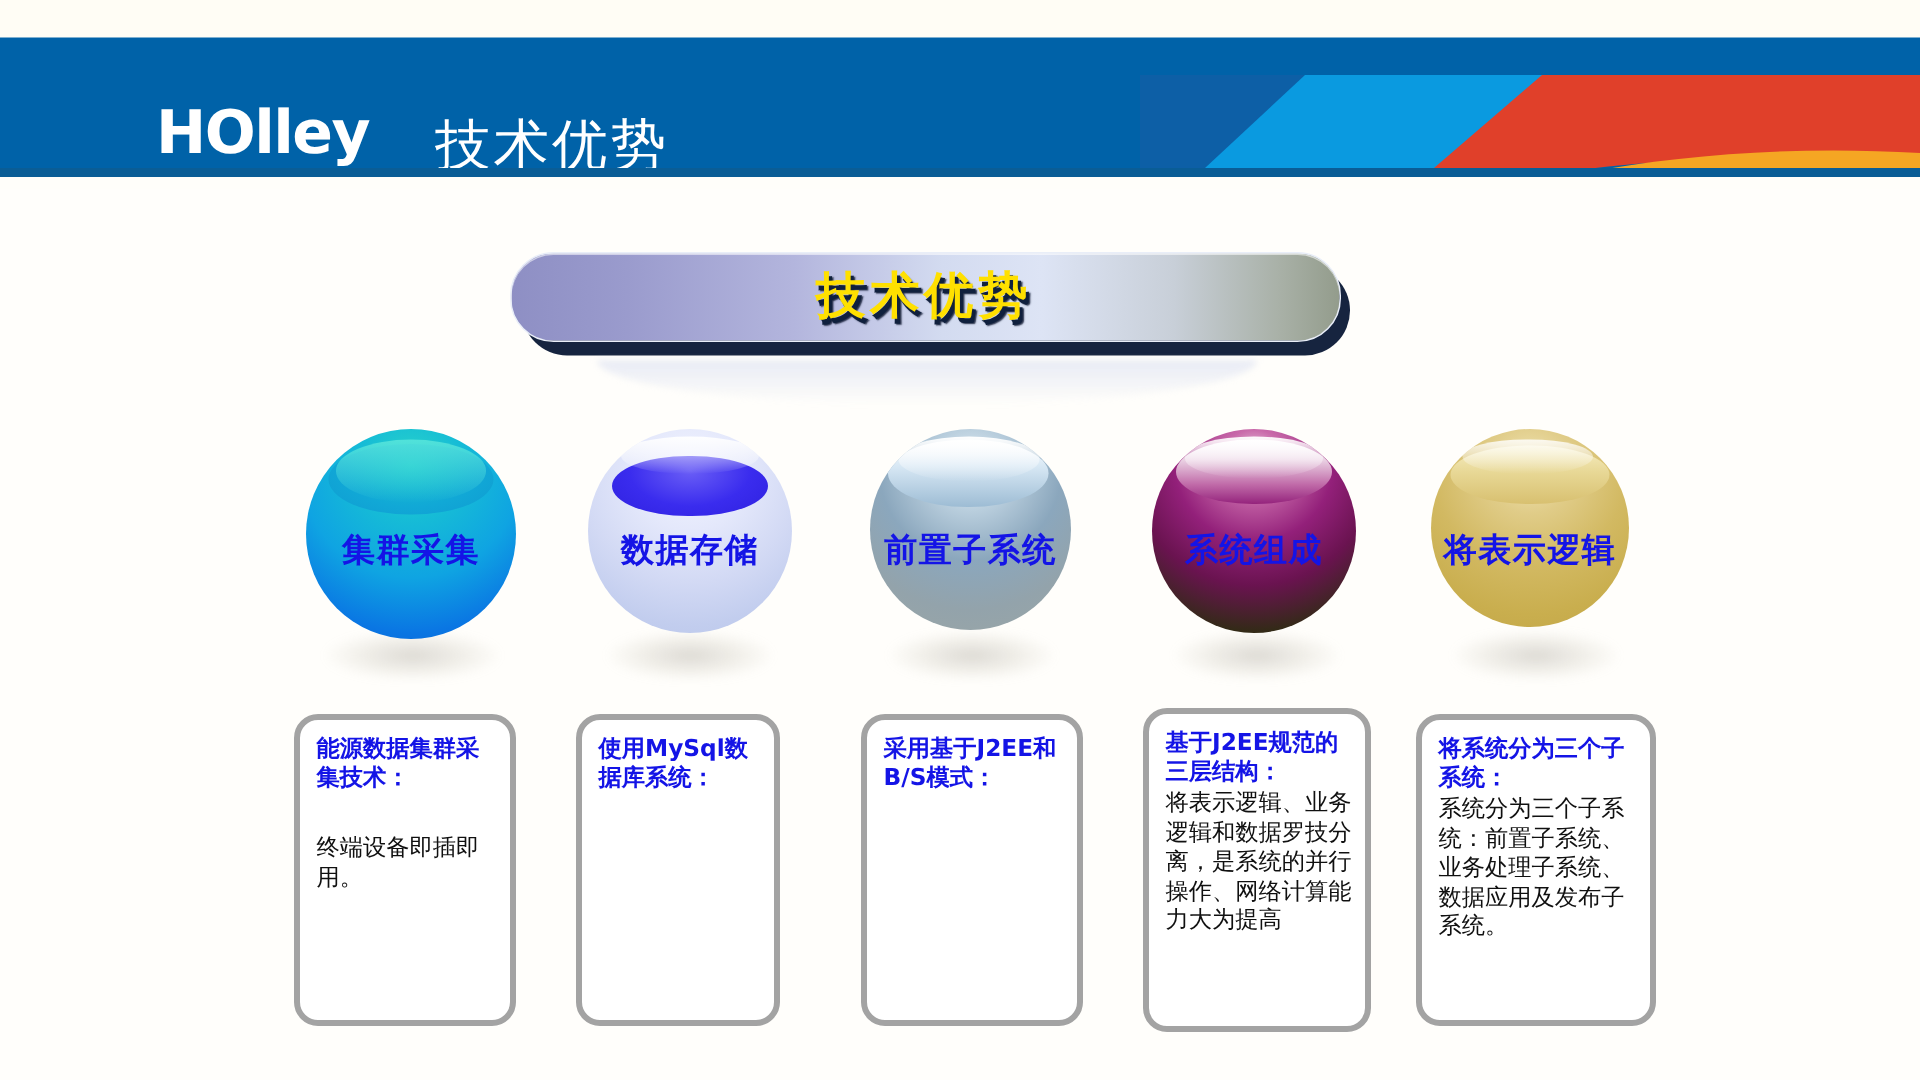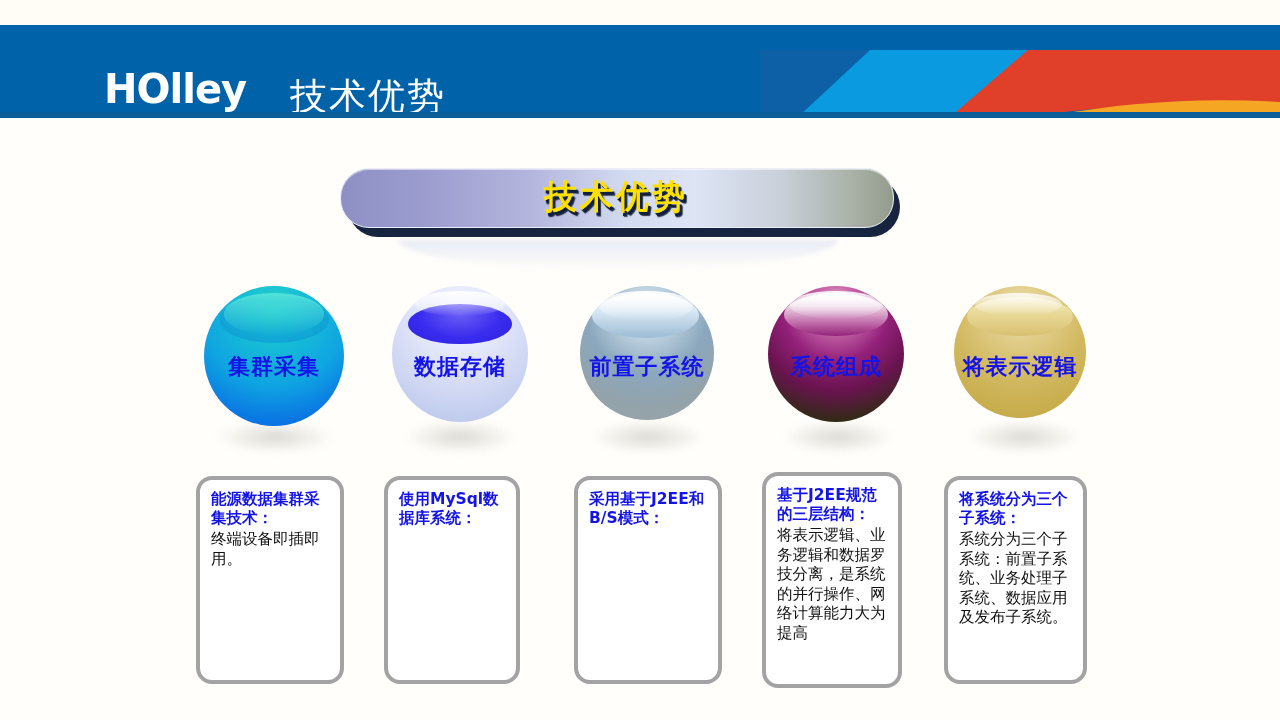--- a/index.html
+++ b/index.html
@@ -100,21 +100,21 @@
     box-sizing:border-box;padding:10px 9px 8px 11px;
     overflow:hidden;
   }
   .tbox-head{
     color:#1414e6;font-weight:bold;font-size:15.5px;line-height:19px;
     letter-spacing:0px;margin:0 0 2px 0;
   }
   .tbox-body{
     color:#101010;font-size:15.5px;line-height:19.5px;margin:0;
   }
-  .tbox.gap .tbox-body{margin-top:2px;}
+  .tbox.gap .tbox-body{margin-top:28px;}
 </style>
 </head>
 <body>
 
 <div id="slide">
 
   <div class="top-strip"></div>
 
   <div class="header-bar">
     <div class="swoosh">
@@ -194,23 +194,23 @@
   </div>
 
   <div class="tbox" style="left:384px;top:476px;width:136px;height:208px;">
     <p class="tbox-head">使用MySql数据库系统：</p>
   </div>
 
   <div class="tbox" style="left:574px;top:476px;width:148px;height:208px;">
     <p class="tbox-head">采用基于J2EE和B/S模式：</p>
   </div>
 
-  <div class="tbox" style="left:762px;top:472px;width:140px;height:216px;">
+  <div class="tbox" style="left:762px;top:472px;width:152px;height:216px;">
     <p class="tbox-head">基于J2EE规范的三层结构：</p>
     <p class="tbox-body">将表示逻辑、业务逻辑和数据罗技分离，是系统的并行操作、网络计算能力大为提高</p>
   </div>
 
-  <div class="tbox" style="left:944px;top:476px;width:143px;height:208px;">
+  <div class="tbox" style="left:944px;top:476px;width:160px;height:208px;">
     <p class="tbox-head">将系统分为三个子系统：</p>
     <p class="tbox-body">系统分为三个子系统：前置子系统、业务处理子系统、数据应用及发布子系统。</p>
   </div>
 
 </div>
 
 </body></html>

